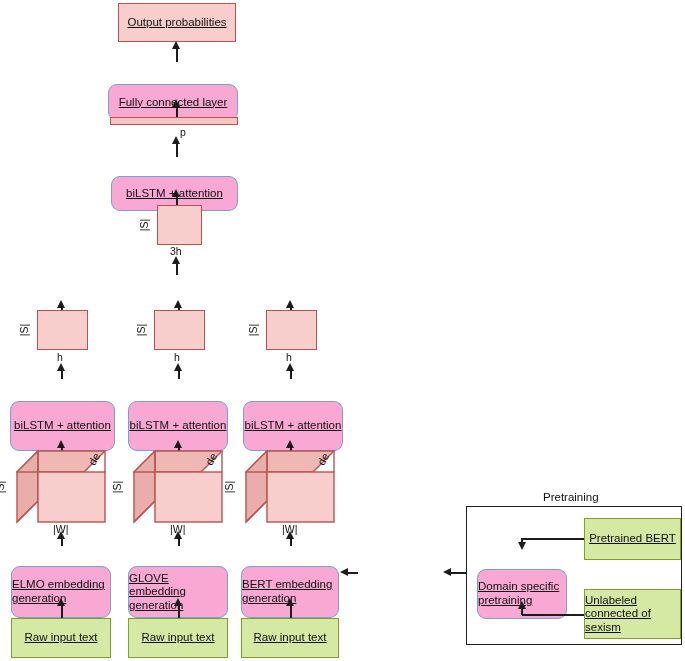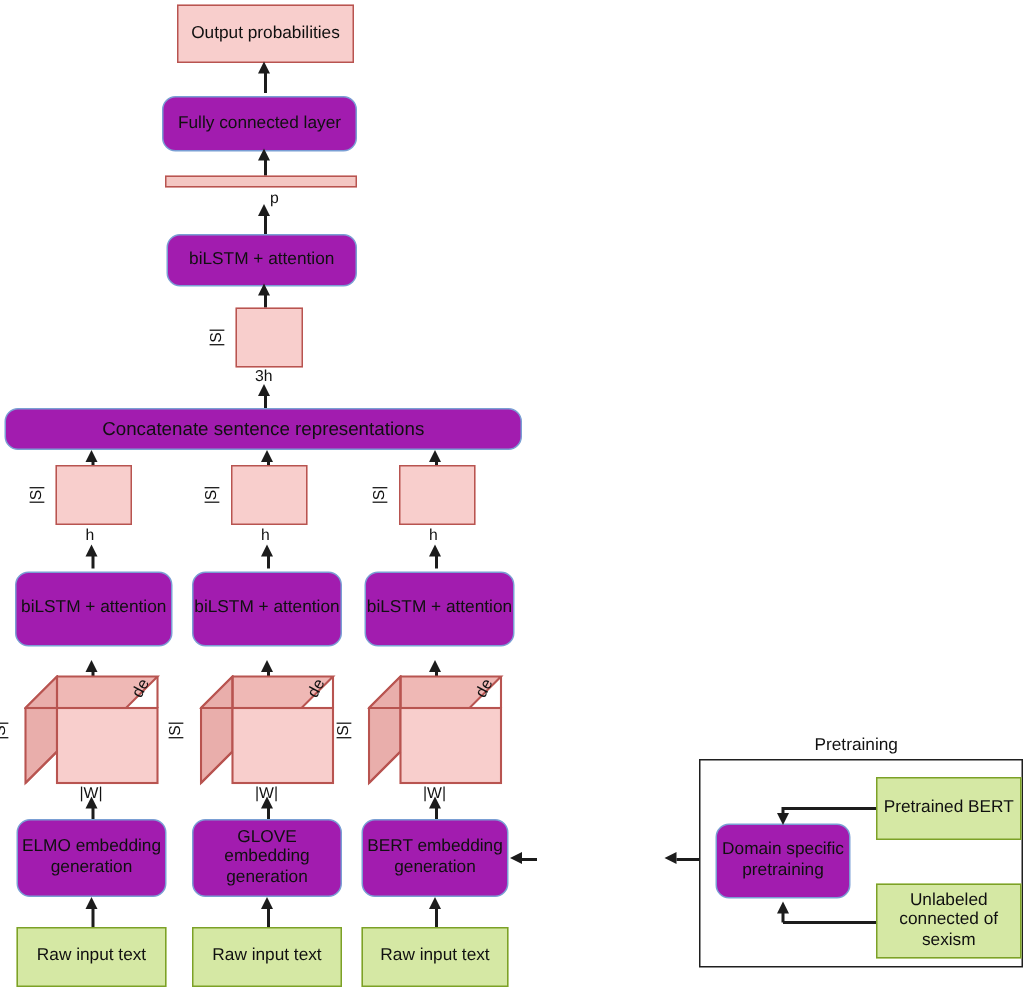--- a/index.html
+++ b/index.html
@@ -1,23 +1,23 @@
 <!DOCTYPE html>
 <html><head>
 <meta charset="utf-8">
 <style>
   html,body{margin:0;padding:0;background:#ffffff;}
   body{font-family:"Liberation Sans","DejaVu Sans",sans-serif;color:#000;}
   #canvas{position:relative;width:685px;height:661px;overflow:hidden;background:#fff;}
 
   .node{position:absolute;box-sizing:border-box;display:flex;align-items:center;
-        justify-content:center;text-align:center;line-height:1.18;
-        font-size:11.5px;color:#101010;}
+        justify-content:center;text-align:left;line-height:1.18;
+        font-size:11.5px;color:#101010;text-decoration:underline;}
   .pink{background:#f8cecc;border:1.4px solid #b85450;}
-  .blue{background:#a21caf;border:1.4px solid #7a9fd4;border-radius:9px;}
+  .blue{background:#f9a8d4;border:1.4px solid #7a9fd4;border-radius:9px;margin-top:20px;}
   .green{background:#d5e8a4;border:1.4px solid #7ca127;}
   .plainframe{background:transparent;border:1.5px solid #1f1f1f;}
   .sharp{border-radius:0;}
 
   
   .bar{position:absolute;background:#f4c7c3;border:1.3px solid #b85450;box-sizing:border-box;}
 
   
   .stem{position:absolute;background:#1c1c1c;}
   .vstem{width:1.6px;}
@@ -72,23 +72,20 @@
   <div class="stem vstem" style="left:176.2px;top:196px;height:12px;"></div>
   <div class="ahead up" style="left:172.4px;top:189px;"></div>
 
   <div class="node pink sharp" style="left:157px;top:205px;width:45px;height:40px;"></div>
   <div class="vlabel" style="left:132px;top:219px;width:24px;text-align:center;">|S|</div>
   <div class="elabel" style="left:170px;top:245px;">3h</div>
 
   <div class="stem vstem" style="left:176.2px;top:263px;height:12px;"></div>
   <div class="ahead up" style="left:172.4px;top:256px;"></div>
 
-  <div class="node blue" style="left:3px;top:272px;width:345px;height:28px;font-size:12.5px;">
-    <span>Concatenate sentence representations</span>
-  </div>
 
   <div class="stem vstem" style="left:61.2px;top:355px;height:0px;"></div>
   <div class="ahead up" style="left:57.4px;top:300px;"></div>
   <div class="stem vstem" style="left:61.2px;top:307px;height:4px;"></div>
   <div class="node pink sharp" style="left:37px;top:310px;width:51px;height:40px;"></div>
   <div class="vlabel" style="left:12px;top:324px;width:24px;text-align:center;">|S|</div>
   <div class="elabel" style="left:57px;top:351px;">h</div>
   <div class="stem vstem" style="left:61.2px;top:370px;height:9px;"></div>
   <div class="ahead up" style="left:57.4px;top:363px;"></div>
 

